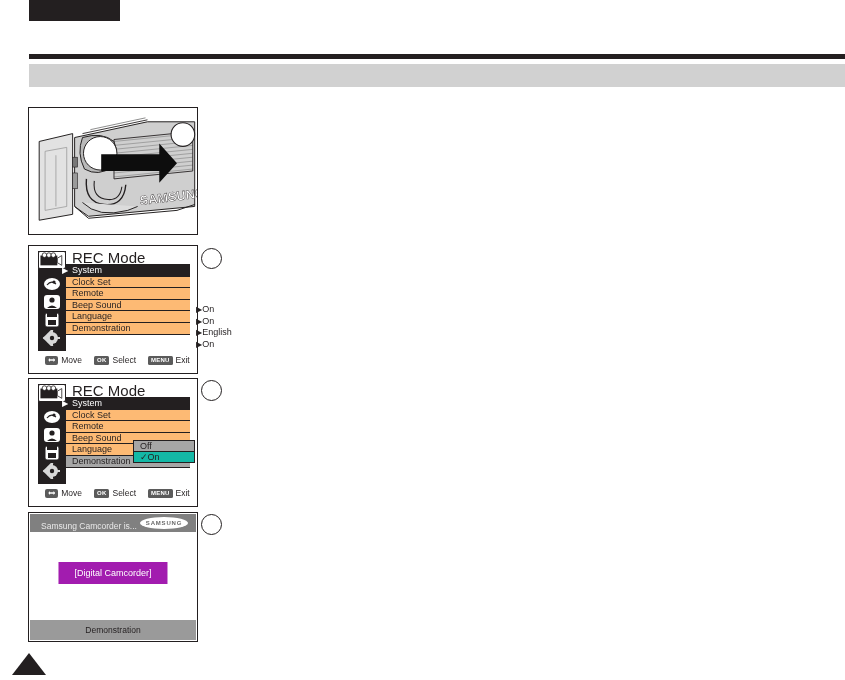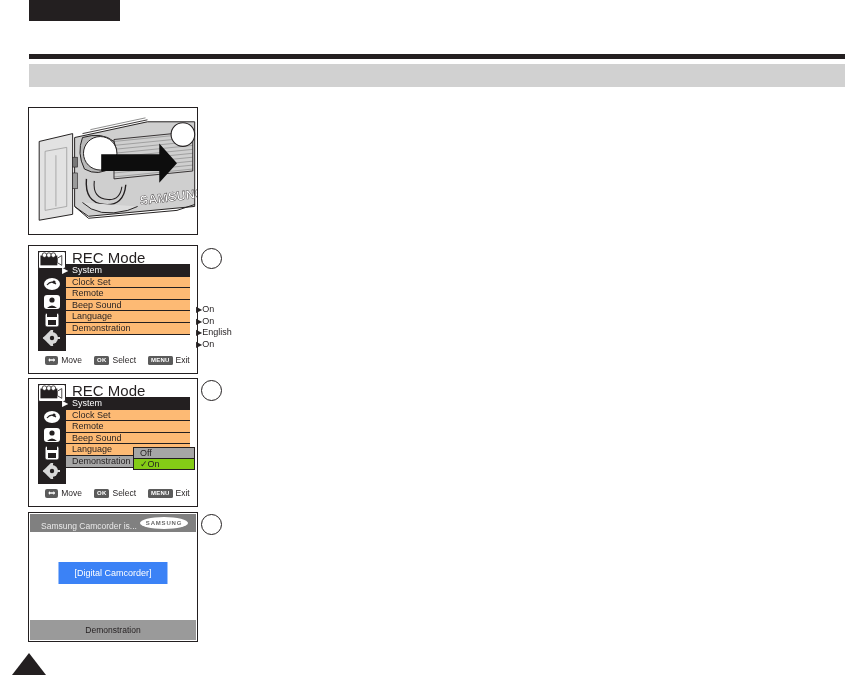--- a/index.html
+++ b/index.html
@@ -213,21 +213,21 @@
   .sub-row {
     height: 11.6px;
     line-height: 11.6px;
     padding-left: 6px;
     box-sizing: border-box;
     border: 1px solid #231f20;
     border-top: none;
     white-space: nowrap;
   }
   .sub-row.hi { background: #a6a6a6; color: #231f20; border-top: 1px solid #231f20; }
-  .sub-row.plain { background: #84cc16; color: #231f20; }
+  .sub-row.plain { background: #14b8a6; color: #231f20; }
 
   
   .hint-bar {
     position: absolute;
     left: 9px;
     right: 0;
     bottom: 6px;
     height: 14px;
     display: flex;
     align-items: center;
@@ -304,21 +304,21 @@
     position: absolute;
     left: 1px; top: 19px; right: 1px;
     height: 88px;
     background: #ffffff;
   }
   .demo-box {
     position: absolute;
     left: 50%;
     transform: translateX(-50%);
     top: 30px;
-    background: #3b82f6;
+    background: #a21caf;
     color: #ffffff;
     font-size: 9px;
     padding: 6px 16px;
     white-space: nowrap;
   }
   .demo-foot {
     position: absolute;
     left: 1px; right: 1px; bottom: 1px;
     height: 20px;
     background: #9a9a9a;
@@ -562,21 +562,21 @@
           <span class="lbl">Beep Sound</span>
         </div>
         <div class="menu-row">
           <span class="lbl">Language</span>
         </div>
         <div class="menu-row gray">
           <span class="lbl">Demonstration</span>
         </div>
       </div>
 
-      <div class="sub-pop" style="top:63px;">
+      <div class="sub-pop" style="top:56px;">
         <div class="sub-row hi">
           <span>Off</span>
         </div>
         <div class="sub-row plain">
           <span>✓</span><span>On</span>
         </div>
       </div>
     </div>
 
     <div class="hint-bar">

